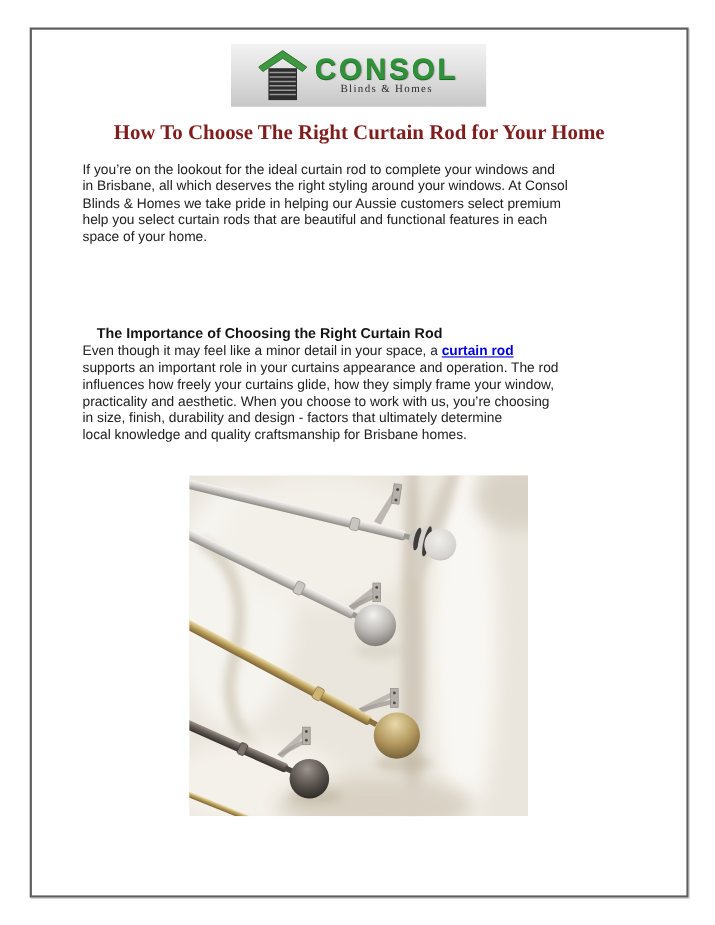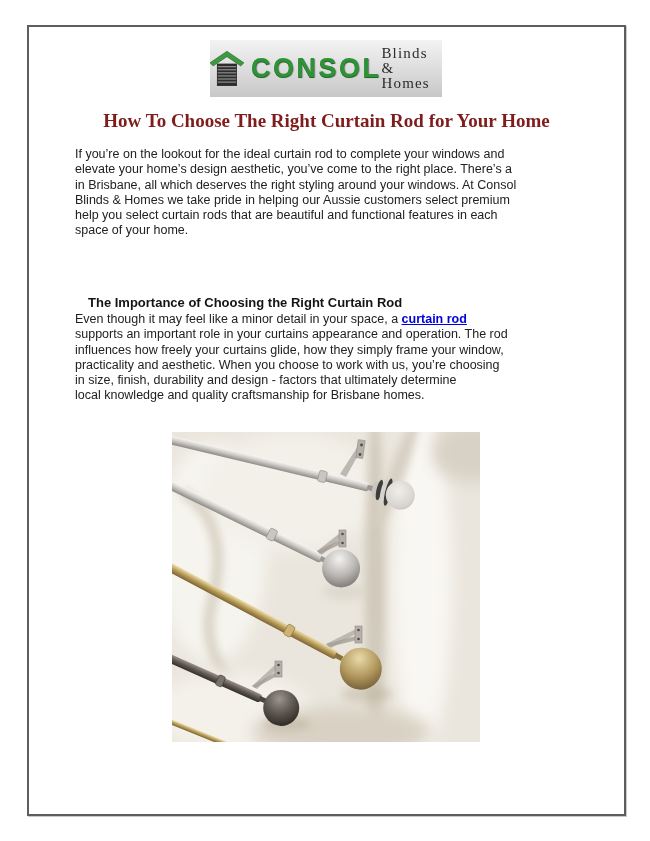--- a/index.html
+++ b/index.html
@@ -4,25 +4,25 @@
 <style>
   html,body{margin:0;padding:0;background:#ffffff;}
   body{width:650px;height:841px;position:relative;overflow:hidden;
        font-family:"Liberation Sans",sans-serif;}
   .page-border{position:absolute;left:27px;top:25px;width:599px;height:791px;
        border:2px solid #5e5e5e;box-sizing:border-box;box-shadow:1px 1px 0 #c9c9c9;}
   
   .logo{position:absolute;left:210px;top:40px;width:232px;height:57px;
        background:linear-gradient(180deg,#f3f3f3 0%,#e0e0e0 45%,#c7c7c7 100%);
        display:flex;align-items:center;justify-content:center;gap:7px;}
-  .logo-text{display:flex;flex-direction:row;align-items:center;line-height:1;}
+  .logo-text{display:flex;flex-direction:column;align-items:center;line-height:1;}
   .brand{font-family:"Liberation Sans",sans-serif;font-weight:bold;font-size:27px;
        color:#2f9238;letter-spacing:2.5px;
        text-shadow:0 1px 0 #1d6b26,1px 1px 1px rgba(0,0,0,0.35);}
-  .tagline{font-family:"Liberation Serif",serif;font-size:15px;color:#2b2b2b;
+  .tagline{font-family:"Liberation Serif",serif;font-size:10px;color:#2b2b2b;
        letter-spacing:1.2px;margin-top:0;}
   
   .title{position:absolute;left:27px;top:110px;width:599px;margin:0;text-align:center;
        font-family:"Liberation Serif",serif;font-size:19px;font-weight:bold;color:#7f1d1d;}
   .para{position:absolute;left:75px;width:502px;font-size:12.5px;color:#212121;}
   .line{height:15.3px;line-height:15.3px;white-space:nowrap;}
   .intro{top:147px;}
   .heading{position:absolute;left:75px;top:282px;margin:13px;
        font-size:13px;font-weight:bold;color:#141414;}
   .para2{top:312px;}
@@ -51,21 +51,20 @@
   <div class="logo-text">
     <div class="brand">CONSOL</div>
     <div class="tagline">Blinds &amp; Homes</div>
   </div>
 </div>
 
 <h1 class="title">How To Choose The Right Curtain Rod for Your Home</h1>
 
 <div class="para intro">
     <div class="line">If you’re on the lookout for the ideal curtain rod to complete your windows and</div>
-    <div class="line">elevate your home’s design aesthetic, you’ve come to the right place. There’s a</div>
     <div class="line">in Brisbane, all which deserves the right styling around your windows. At Consol</div>
     <div class="line">Blinds &amp; Homes we take pride in helping our Aussie customers select premium</div>
     <div class="line">help you select curtain rods that are beautiful and functional features in each</div>
     <div class="line">space of your home.</div>
   </div>
 
 <h2 class="heading">The Importance of Choosing the Right Curtain Rod</h2>
 
 <div class="para para2">
   <div class="line">

